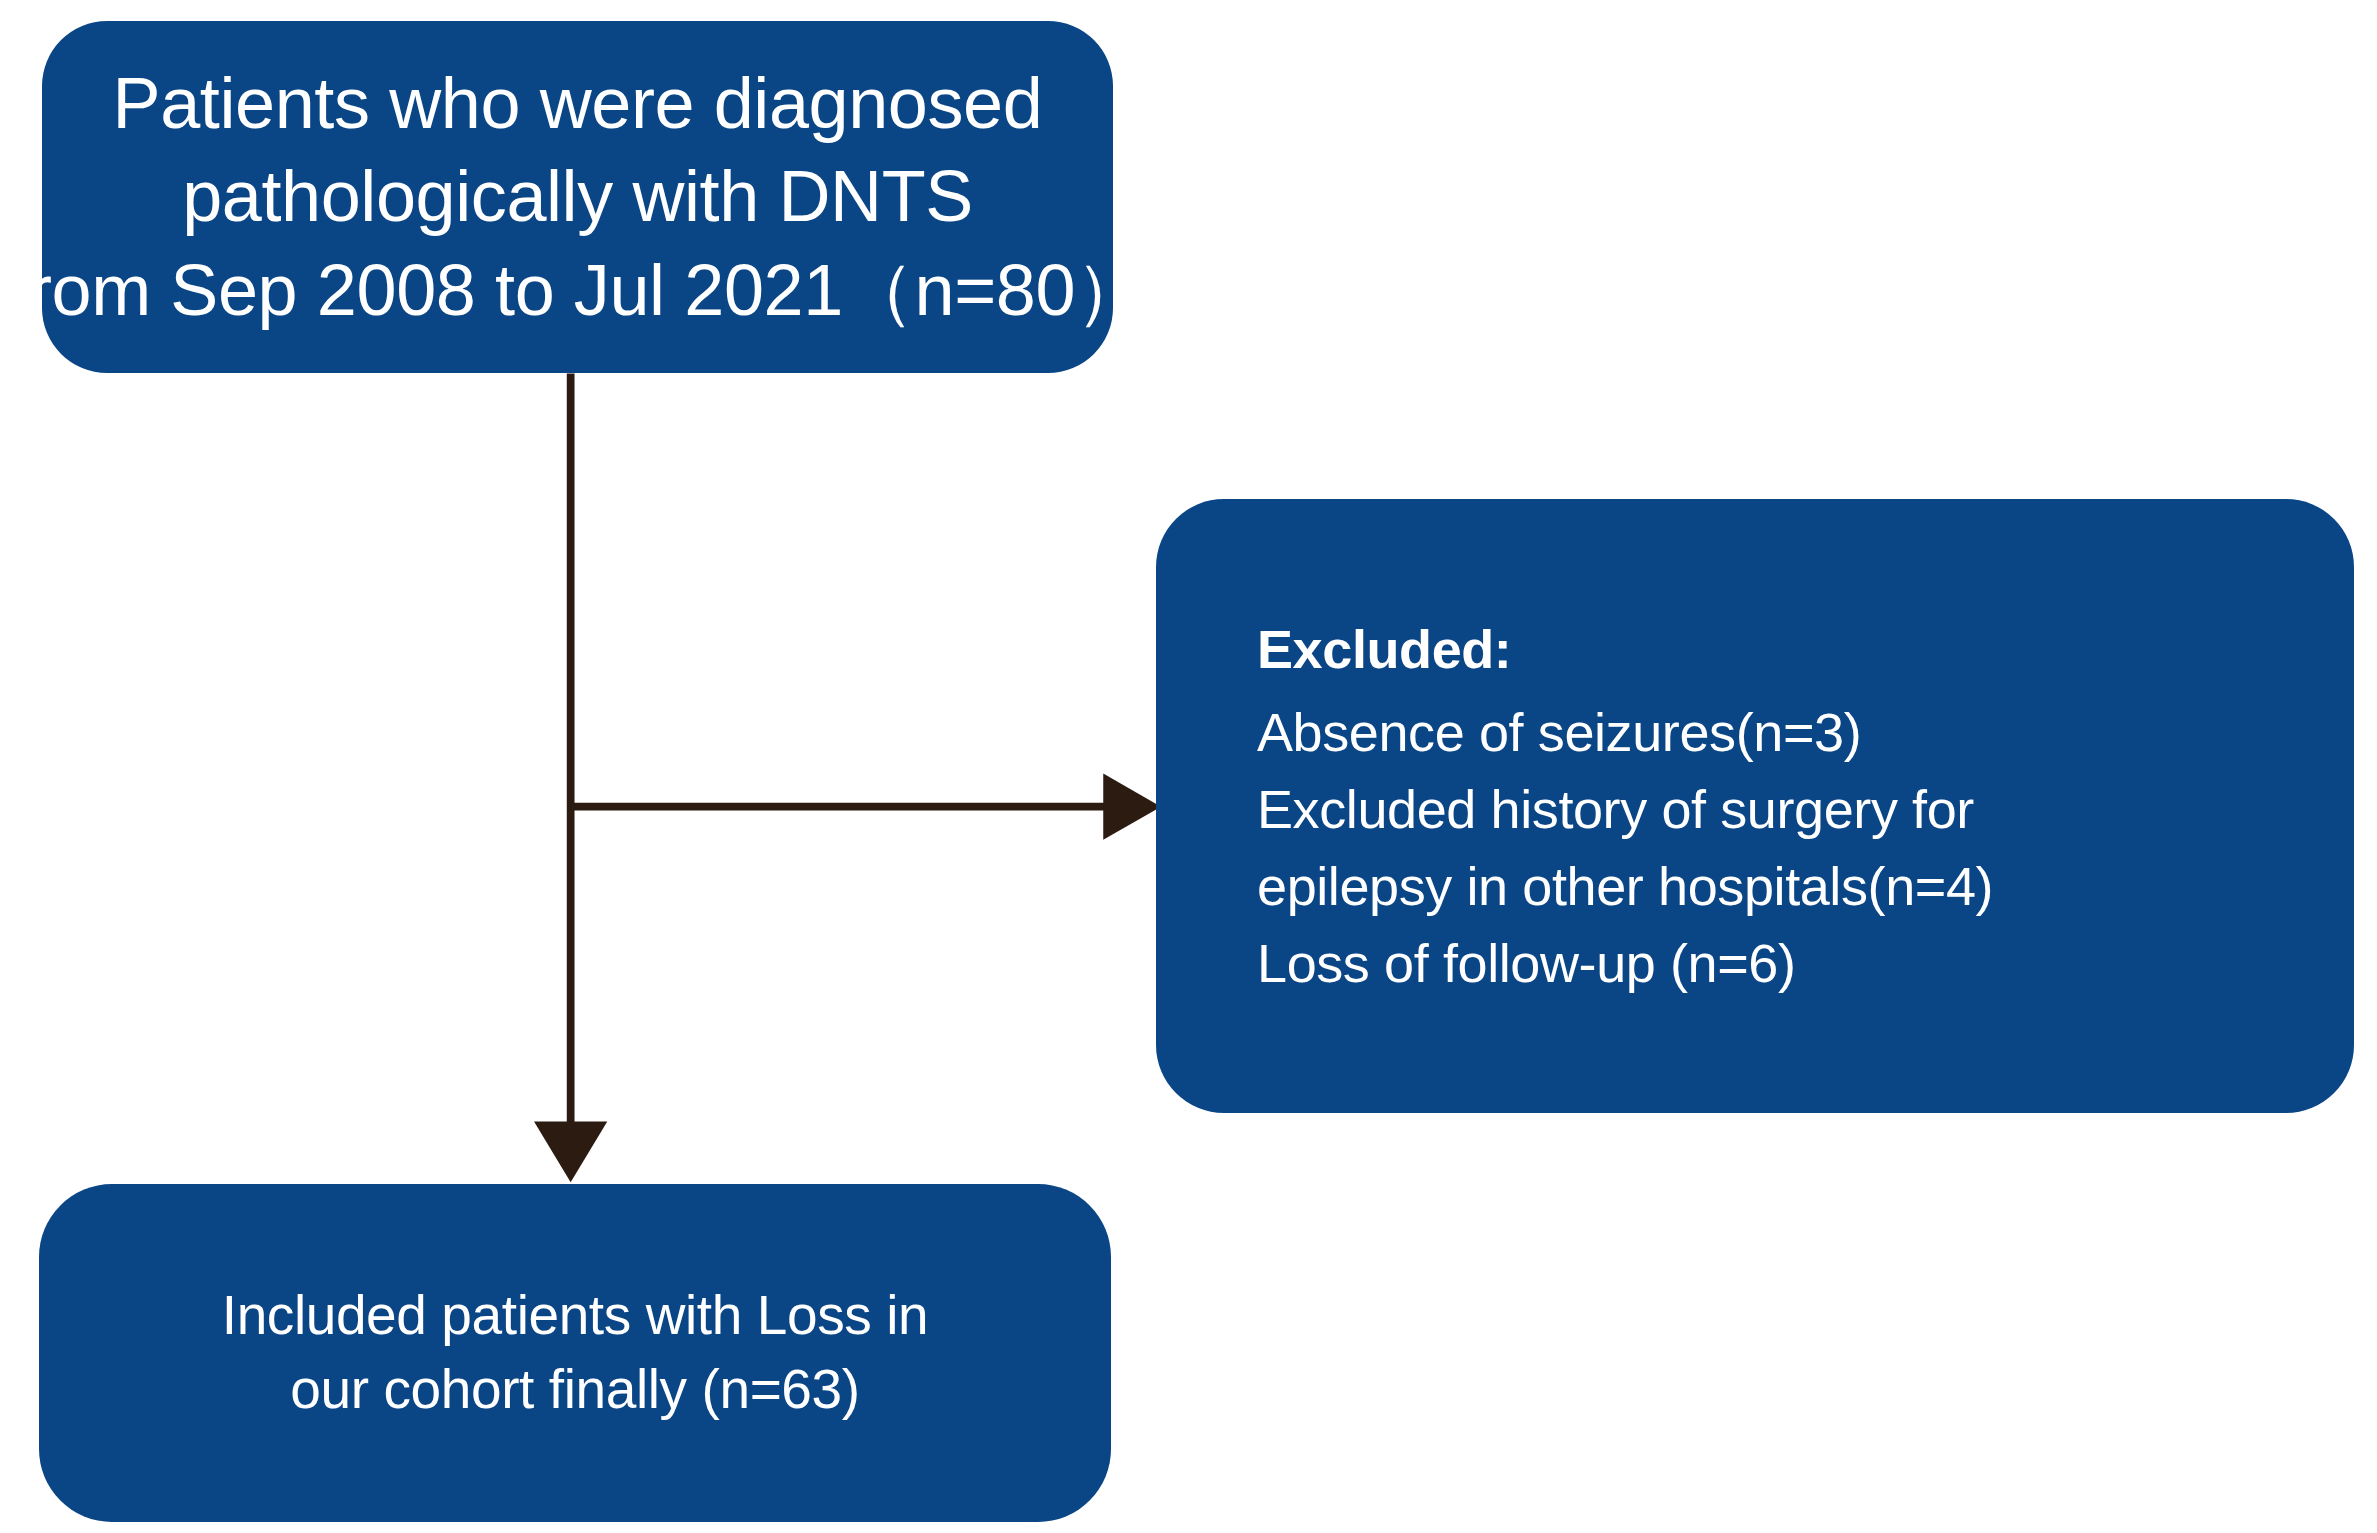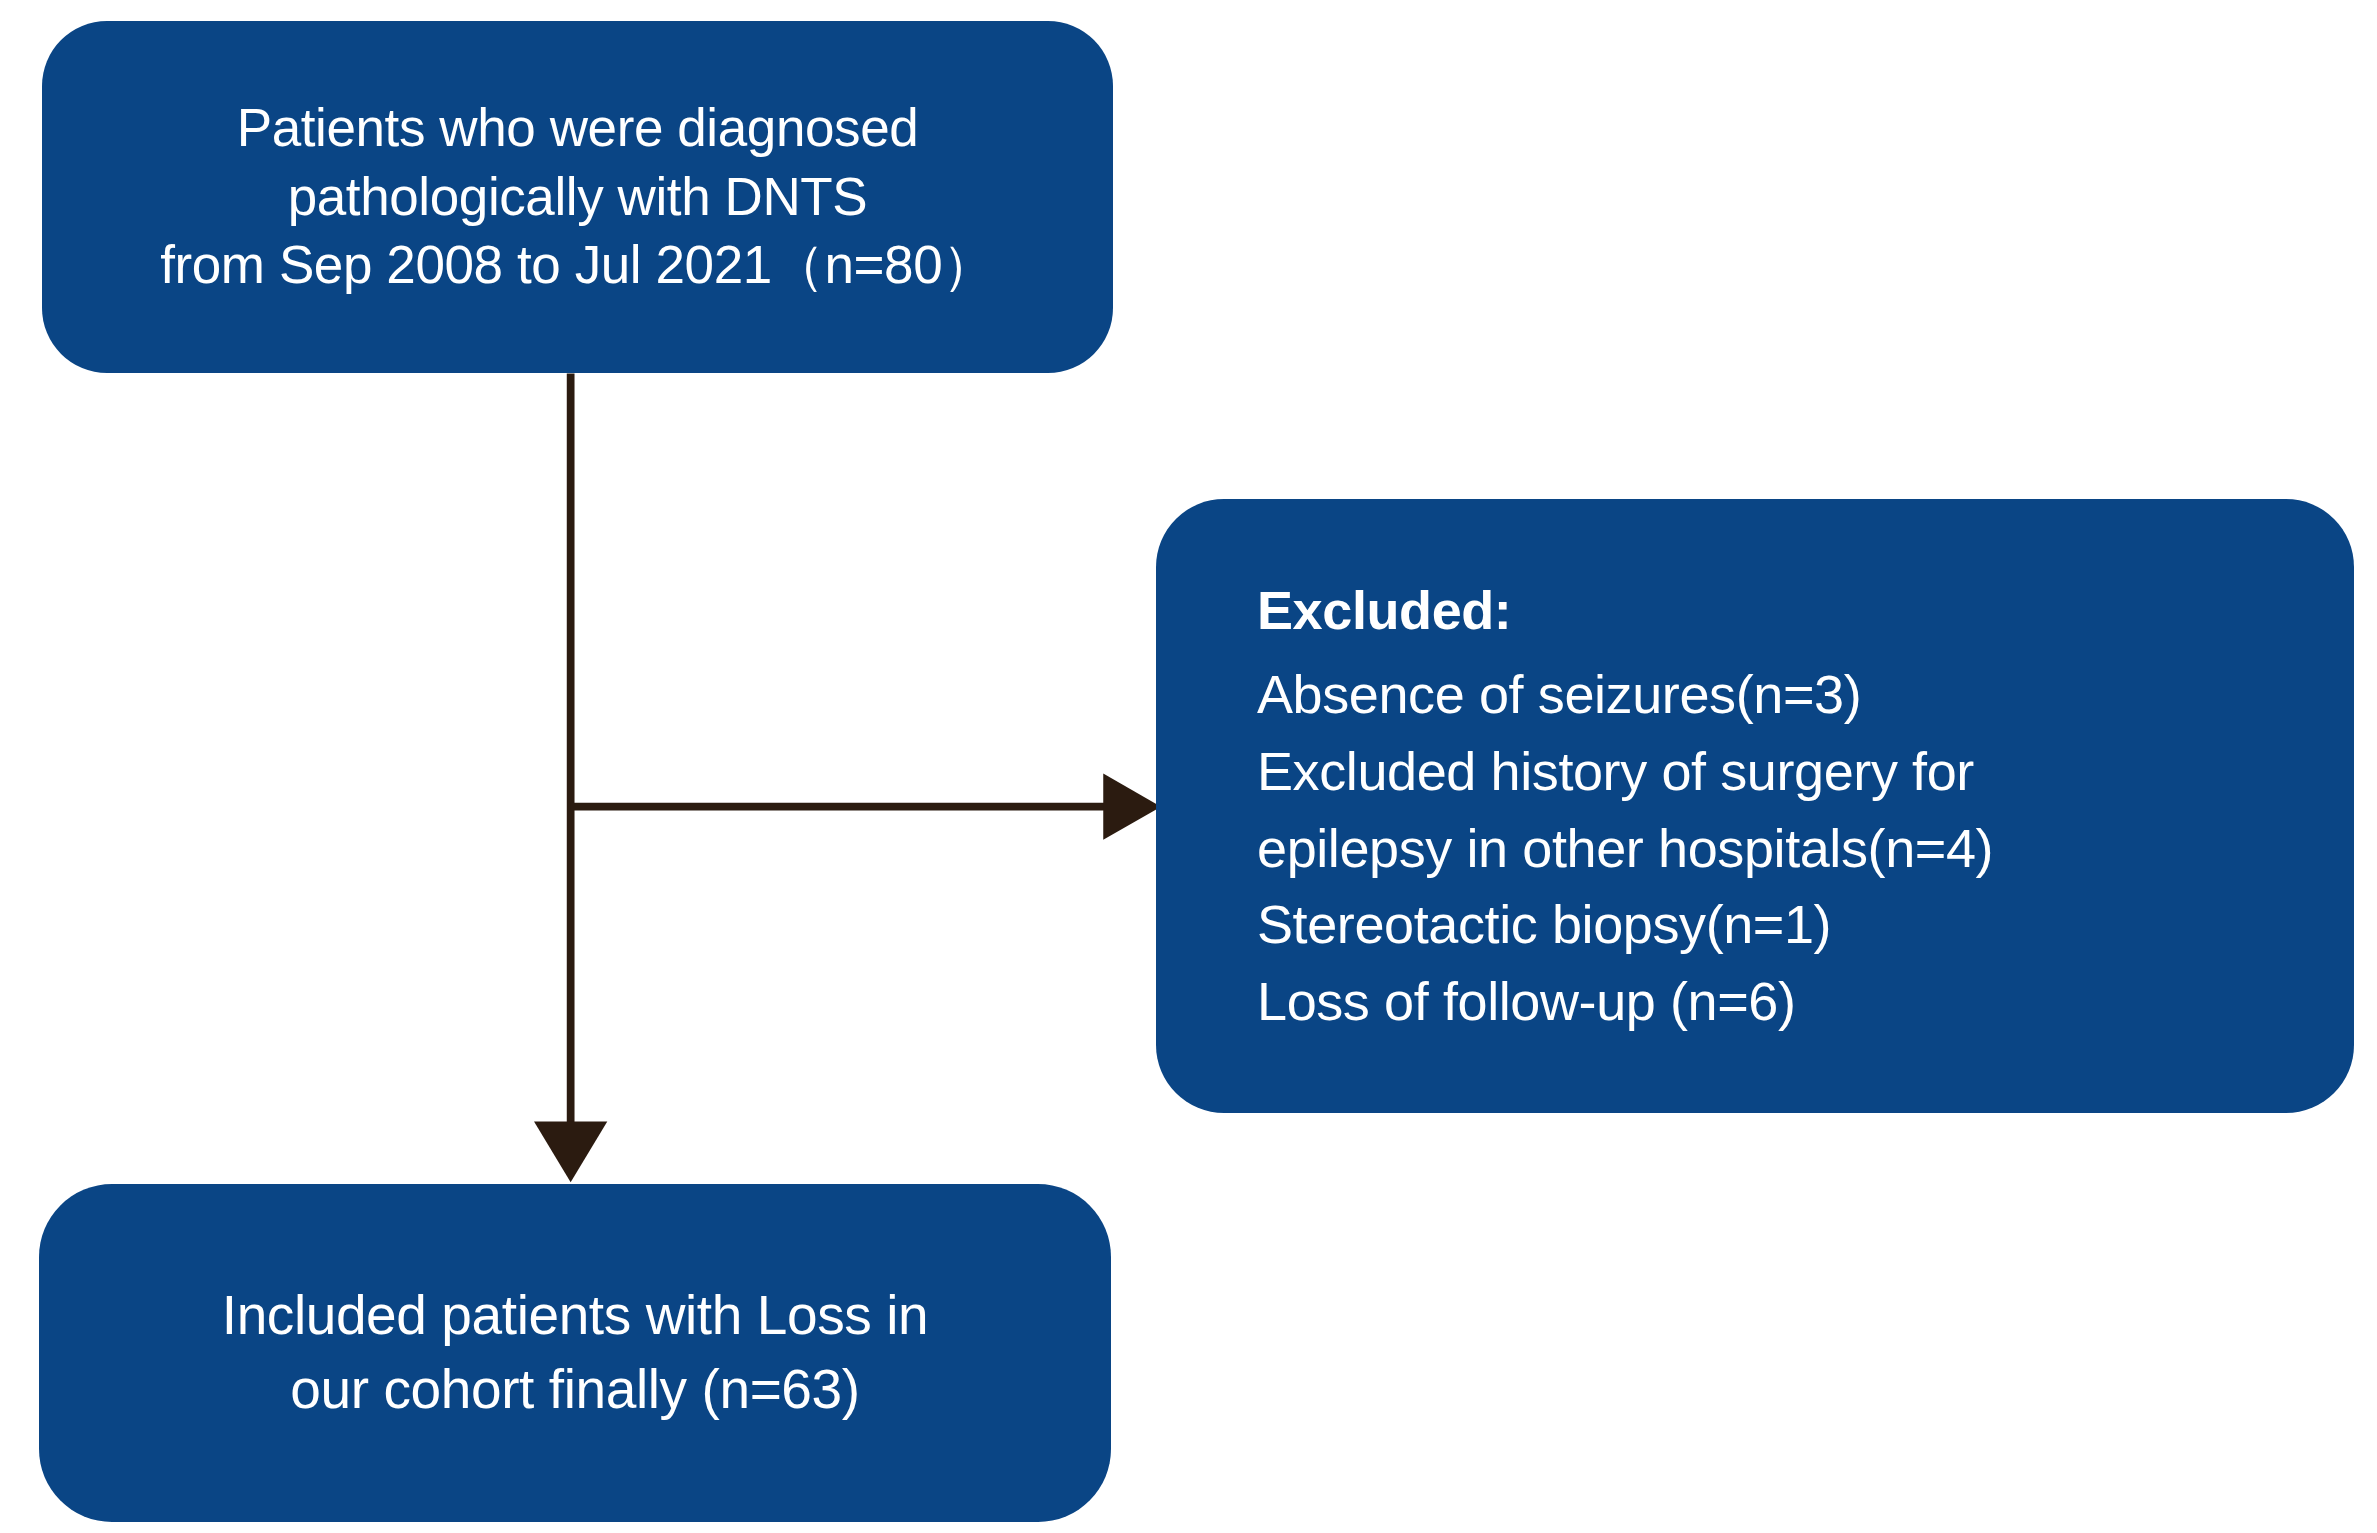--- a/index.html
+++ b/index.html
@@ -65,21 +65,21 @@
   }
 
   
   .line {
     display: block;
     white-space: pre;
     font-weight: 400;
   }
 
   .box-enrolled .line {
-    font-size: 53px;
+    font-size: 72px;
     line-height: 1.30;
     letter-spacing: -0.4px;
   }
 
   .box-included .line {
     font-size: 55px;
     line-height: 1.34;
     letter-spacing: -0.4px;
   }
 
@@ -124,21 +124,20 @@
     <span class="line">Patients who were diagnosed</span>
     <span class="line">pathologically with DNTS</span>
     <span class="line">from Sep 2008 to Jul 2021（n=80）</span>
   </div>
 
   <div class="flow-box box-excluded">
     <span class="line bold">Excluded:</span>
     <span class="line">Absence of seizures(n=3)</span>
     <span class="line">Excluded history of surgery for</span>
     <span class="line">epilepsy in other hospitals(n=4)</span>
-    <span class="line">Stereotactic biopsy(n=1)</span>
     <span class="line">Loss of follow-up (n=6)</span>
   </div>
 
   <div class="flow-box box-included">
     <span class="line">Included patients with Loss in</span>
     <span class="line">our cohort finally (n=63)</span>
   </div>
 
 </div>
 

